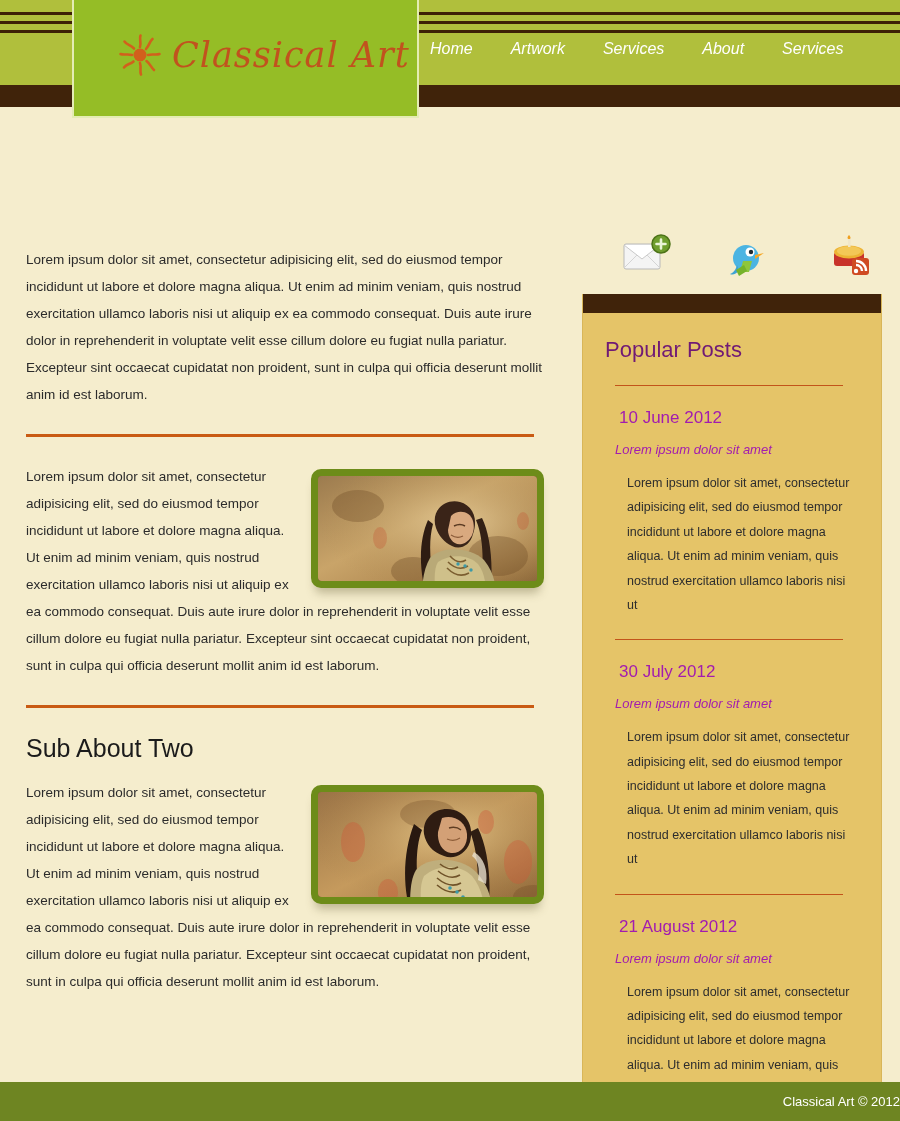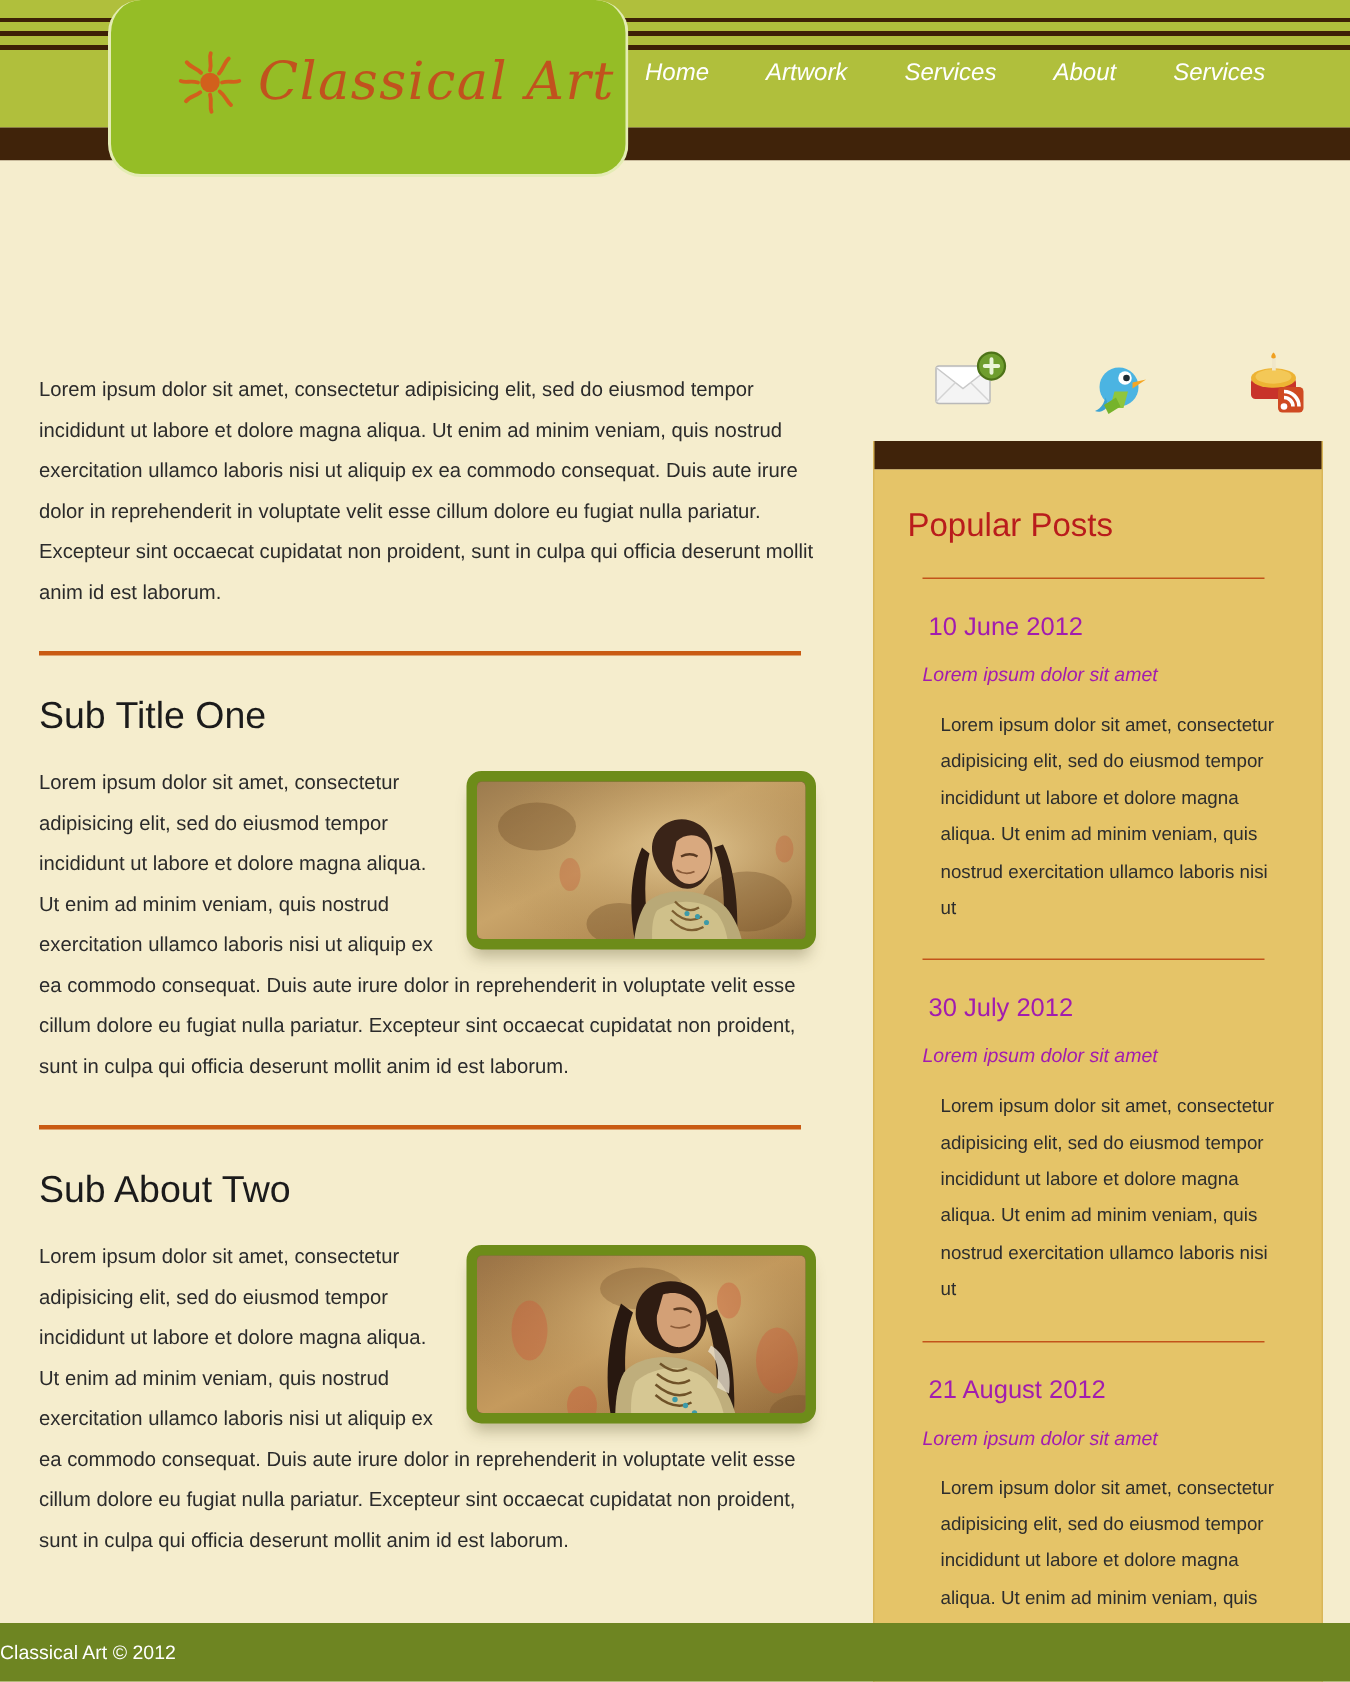--- a/index.html
+++ b/index.html
@@ -38,21 +38,21 @@
     background: #f5edcd;
   }
 
   .logo-box {
     position: absolute; left: 72px; top: 0;
     width: 347px; height: 118px;
     background: #95bd26;
     border-right: 2px solid #e4ecb4;
     border-bottom: 2px solid #e4ecb4;
     border-left: 2px solid #e4ecb4;
-    display: flex; align-items: center; border-radius: 22px;
+    display: flex; align-items: center;
   }
   .logo-inner { display: flex; align-items: center; gap: 10px; margin-left: 44px; margin-top: -6px; }
   .sun-icon { width: 44px; height: 44px; flex: 0 0 44px; }
   .logo-text {
     font-family: "DejaVu Serif", serif;
     font-size: 35px;
     color: #c1521e;
     letter-spacing: 1px;
     font-style: italic;
   }
@@ -138,21 +138,21 @@
   }
   .sb-body {
     background: #e5c468;
     padding: 18px 22px 10px 22px;
     border-left: 1px solid #d9b658;
     border-right: 1px solid #d9b658;
   }
   .sb-title {
     font-size: 22px;
     font-weight: normal;
-    color: #b91c1c;
+    color: #701a75;
     margin: 6px 0 16px 0;
   }
   .sb-hr {
     height: 1px; background: #c2541a;
     border: none;
     margin: 22px 0 22px 10px;
     width: 228px;
   }
   .post-date { font-size: 17px; color: #a21caf; margin-left: 14px; }
   .post-title { font-size: 13px; color: #a21caf; margin: 14px 0 0 10px; display:block; text-decoration:none; cursor:pointer;font-style:italic; }
@@ -160,21 +160,21 @@
     font-size: 12.5px; color: #2d2d2d;
     line-height: 1.95;
     margin: 14px 0 0 22px;
   }
 
   
   .footer {
     position: absolute; left: 0; top: 1082px;
     width: 900px; height: 39px;
     background: #6e8522;
-    display: flex; align-items: center; justify-content: flex-start;
+    display: flex; align-items: center; justify-content: flex-end;
   }
   .footer-text { color: #ffffff; font-size: 13px; }
 </style>
 </head>
 <body>
 
 <div class="header">
   <div class="stripe-band"></div>
   <div class="stripe-lines"></div>
   <div class="brown-band"></div>
@@ -256,21 +256,20 @@
     </span>
   </div>
 
   <div class="content">
 
     <p class="intro-para">Lorem ipsum dolor sit amet, consectetur adipisicing elit, sed do eiusmod tempor incididunt ut labore et dolore magna aliqua. Ut enim ad minim veniam, quis nostrud exercitation ullamco laboris nisi ut aliquip ex ea commodo consequat. Duis aute irure dolor in reprehenderit in voluptate velit esse cillum dolore eu fugiat nulla pariatur. Excepteur sint occaecat cupidatat non proident, sunt in culpa qui officia deserunt mollit anim id est laborum.</p>
 
     <hr class="hr-orange">
 
     <div>
-      <h2 class="sub-title">Sub Title One</h2>
       <div class="sec-body">
         <div class="framed-img">
           <div class="inner">
             <svg viewBox="0 0 233 119" width="233" height="119" preserveAspectRatio="none">
               <defs>
                 <linearGradient id="bg1" x1="0" y1="0" x2="1" y2="1">
                   <stop offset="0%" stop-color="#9c7b4e"></stop>
                   <stop offset="40%" stop-color="#c9a469"></stop>
                   <stop offset="75%" stop-color="#a8804a"></stop>
                   <stop offset="100%" stop-color="#7d5c33"></stop>

